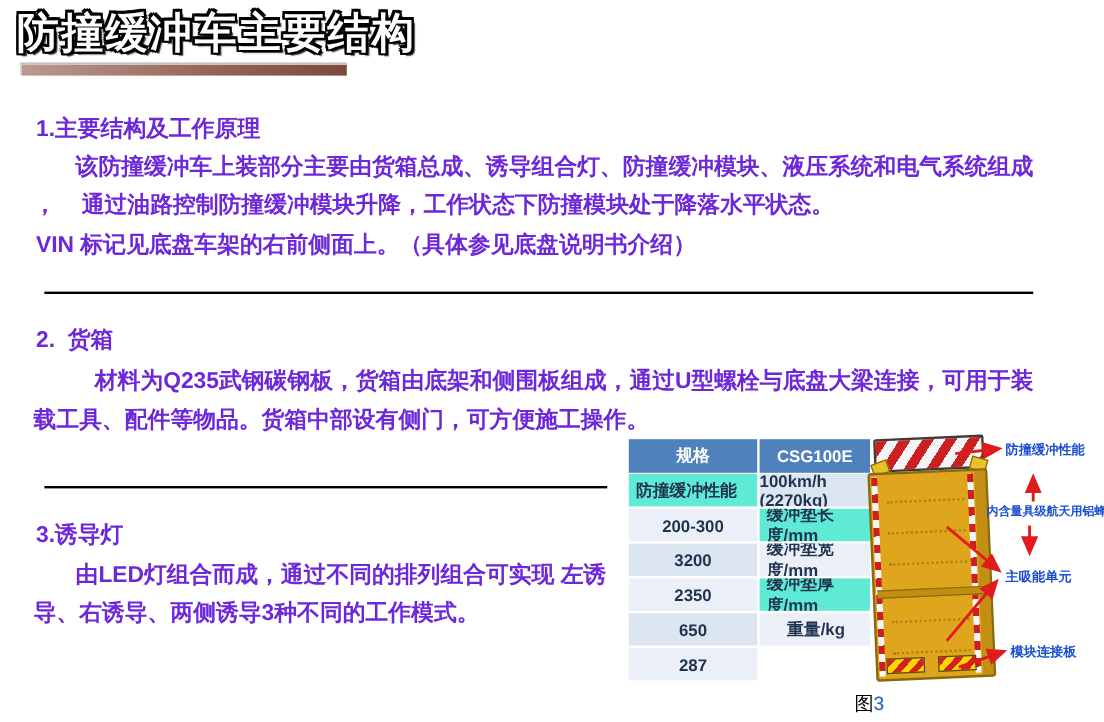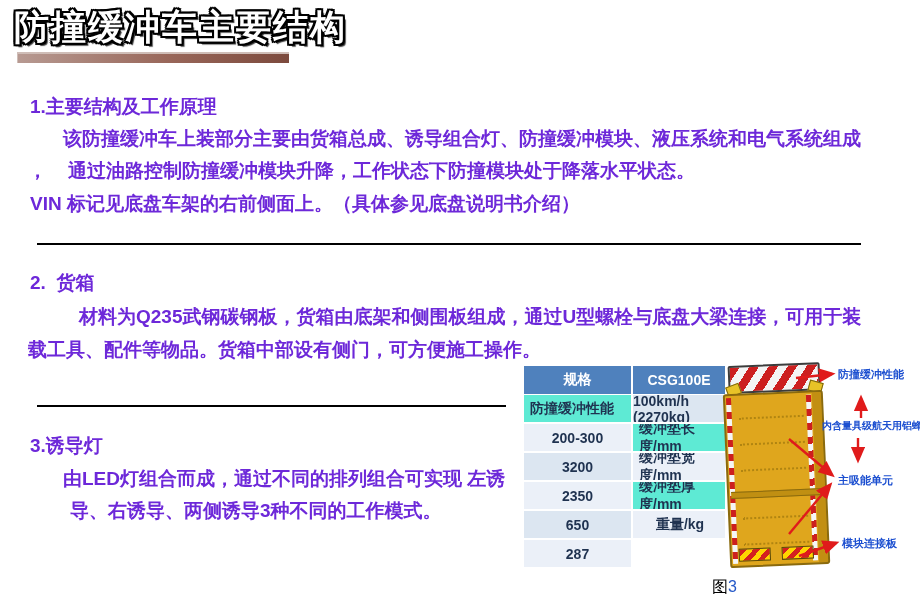--- a/index.html
+++ b/index.html
@@ -98,21 +98,21 @@
   <div class="divider" style="left:37px;top:243px;width:824px;"></div>
 
   <div class="line" style="left:30px;top:270px;">2.  货箱</div>
   <div class="line" style="left:79px;top:304px;">材料为Q235武钢碳钢板，货箱由底架和侧围板组成，通过U型螺栓与底盘大梁连接，可用于装</div>
   <div class="line" style="left:28px;top:337px;">载工具、配件等物品。货箱中部设有侧门，可方便施工操作。</div>
 
   <div class="divider" style="left:37px;top:405px;width:469px;"></div>
 
   <div class="line" style="left:30px;top:433px;">3.诱导灯</div>
   <div class="line" style="left:63px;top:466px;">由LED灯组合而成，通过不同的排列组合可实现 左诱</div>
-  <div class="line" style="left:28px;top:498px;margin-left:42px;">导、右诱导、两侧诱导3种不同的工作模式。</div>
+  <div class="line" style="left:28px;top:498px;">导、右诱导、两侧诱导3种不同的工作模式。</div>
 
   <div class="spec-table">
     <div class="cell th">规格</div>
     <div class="cell th">CSG100E</div>
 
     <div class="cell name">防撞缓冲性能</div>
     <div class="cell val">100km/h (2270kg)</div>
 
     <div class="cell val alt">200-300</div>
 

